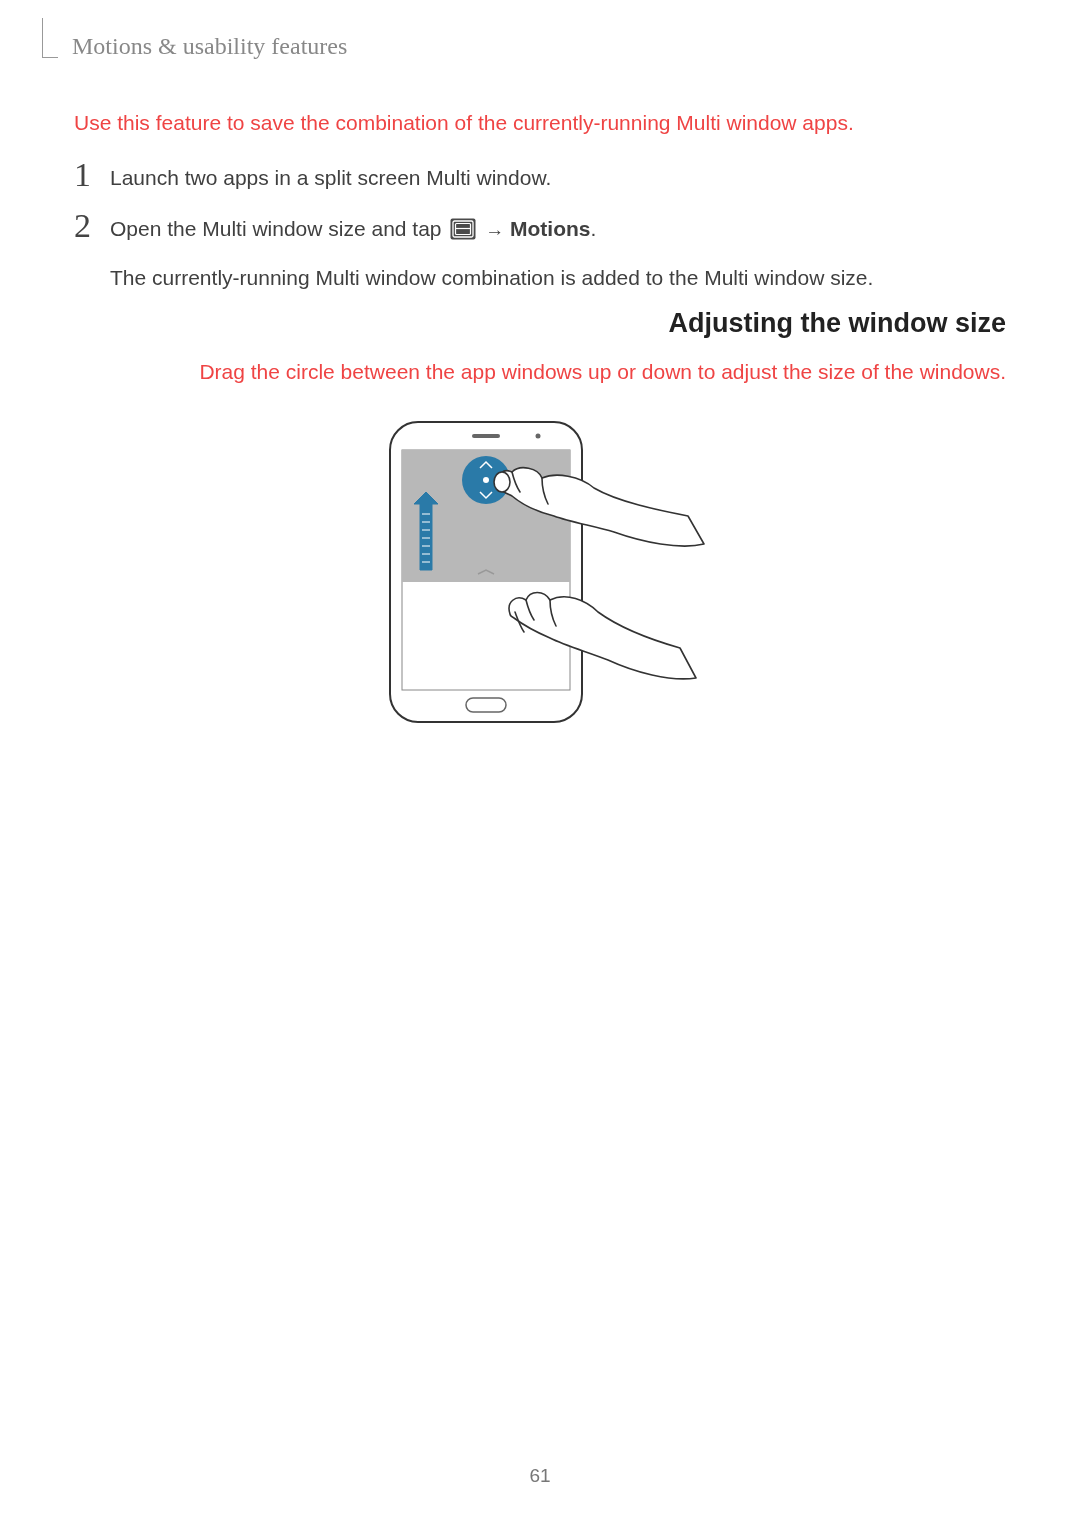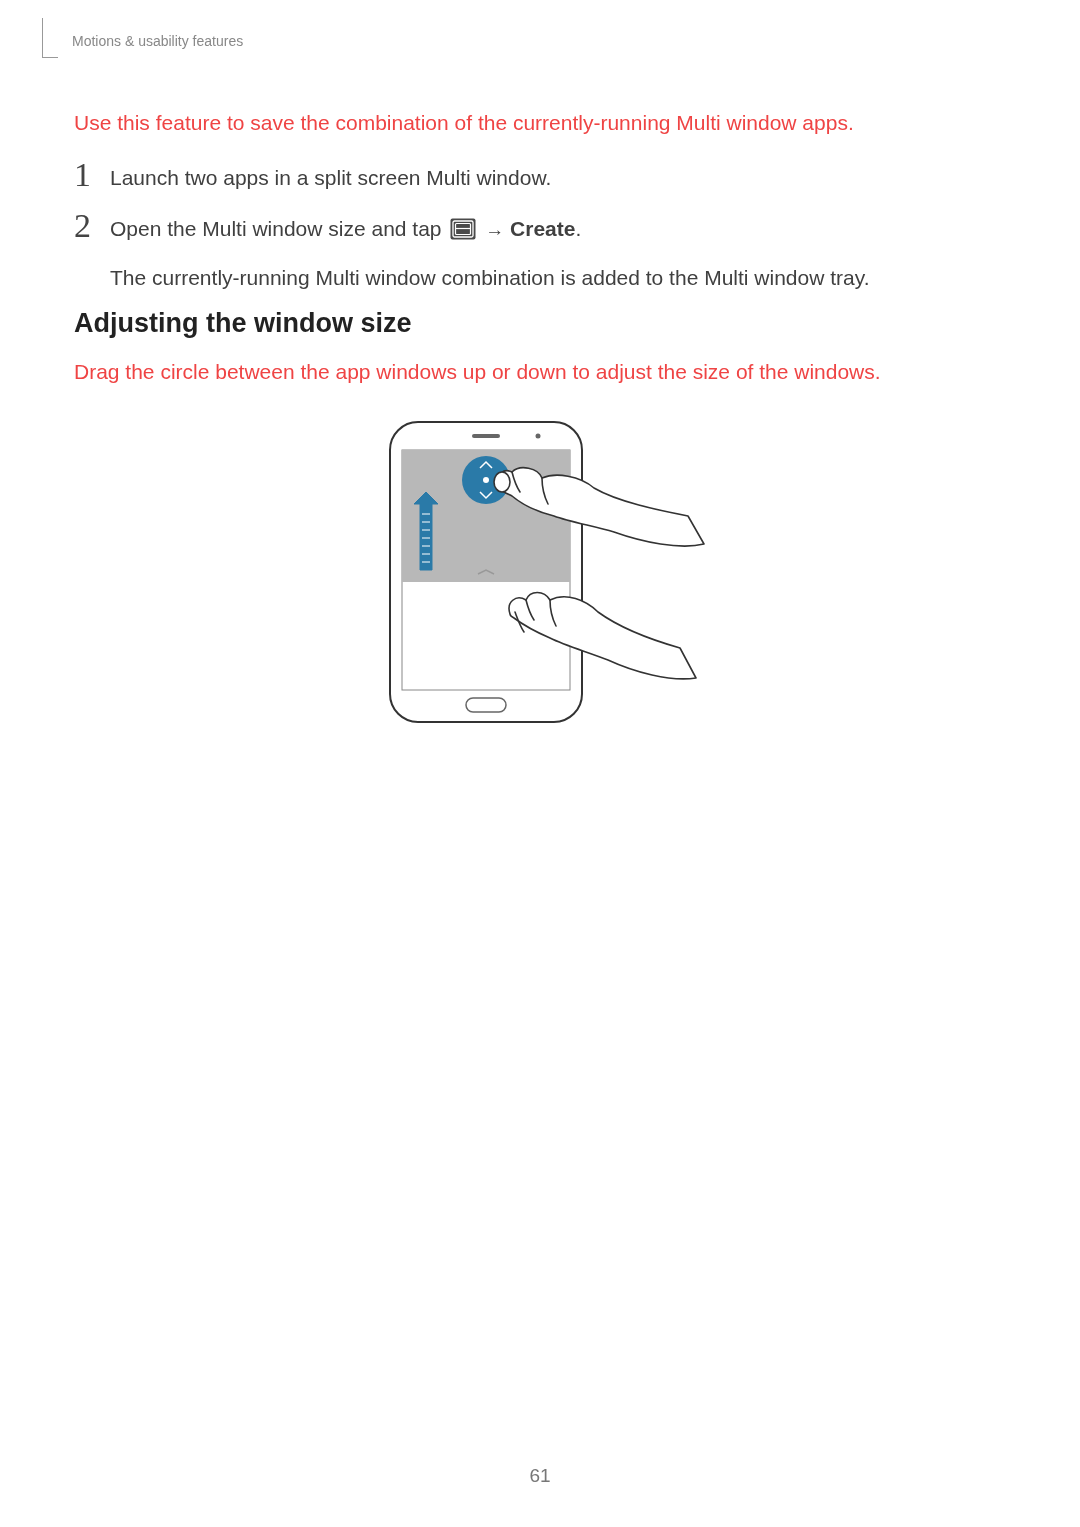--- a/index.html
+++ b/index.html
@@ -21,23 +21,24 @@
     left: 42px;
     width: 16px;
     height: 40px;
     border-left: 1.5px solid #999;
     border-bottom: 1.5px solid #999;
   }
   .breadcrumb {
     position: absolute;
     top: 33px;
     left: 72px;
-    font-size: 14px;
+    font-size: 24px;
     color: #888;
     font-weight: 400;
+    font-family: Liberation Serif, serif;
   }
   .content {
     position: absolute;
     top: 108px;
     left: 74px;
     right: 74px;
   }
   .subheading {
     font-size: 27px;
     font-weight: 700;
@@ -79,20 +80,21 @@
   }
   .arrow {
     font-size: 19px;
   }
   .tray-icon {
     display: inline-block;
     vertical-align: -4px;
     margin: 0 3px;
   }
   .section2 {
+    text-align: right;
   }
   .illustration {
     display: block;
     margin: 26px auto 0 auto;
   }
   .page-number {
     position: absolute;
     bottom: 40px;
     left: 0;
     right: 0;
@@ -120,22 +122,22 @@
   <div class="step">
     <div class="step-num">2</div>
     <div class="step-body">
       <span>Open the Multi window size and tap </span><span class="tray-icon"><svg width="26" height="22" viewBox="0 0 26 22">
         <rect x="0.5" y="0.5" width="25" height="21" rx="2" fill="#4a4a4a"></rect>
         <rect x="3" y="3" width="20" height="16" rx="1.5" fill="none" stroke="#fff" stroke-width="1.3"></rect>
         <rect x="5.5" y="5.5" width="15" height="11" rx="1" fill="none" stroke="#fff" stroke-width="1.2"></rect>
         <line x1="5.5" y1="10.5" x2="20.5" y2="10.5" stroke="#fff" stroke-width="1.2"></line>
       </svg></span>
       <span class="arrow">→</span>
-      <span class="bold">Create</span><span>.</span>
-      <span class="continuation">The currently-running Multi window combination is added to the Multi window tray.</span>
+      <span class="bold">Motions</span><span>.</span>
+      <span class="continuation">The currently-running Multi window combination is added to the Multi window size.</span>
     </div>
   </div>
 
   <div class="section2">
     <h2 class="subheading">Adjusting the window size</h2>
     <p class="body-text">Drag the circle between the app windows up or down to adjust the size of the windows.</p>
 
     <svg class="illustration" width="340" height="320" viewBox="0 0 340 320">
 
       <rect x="20" y="8" width="192" height="300" rx="28" ry="28" fill="#fff" stroke="#333" stroke-width="2"></rect>

